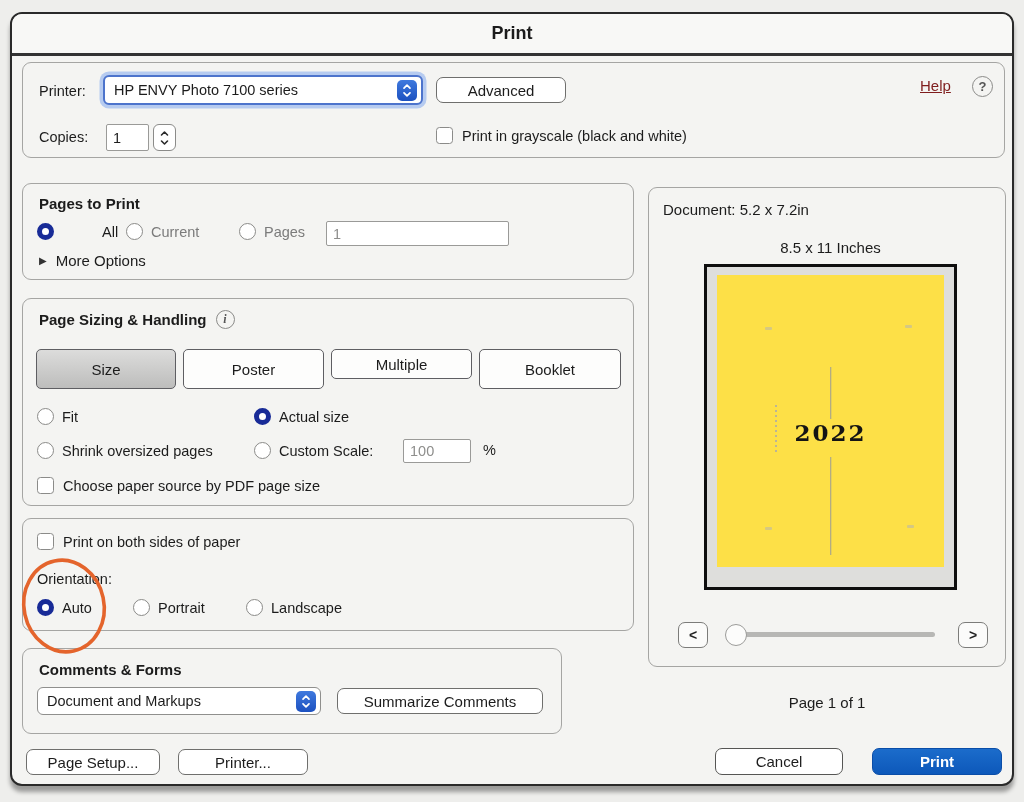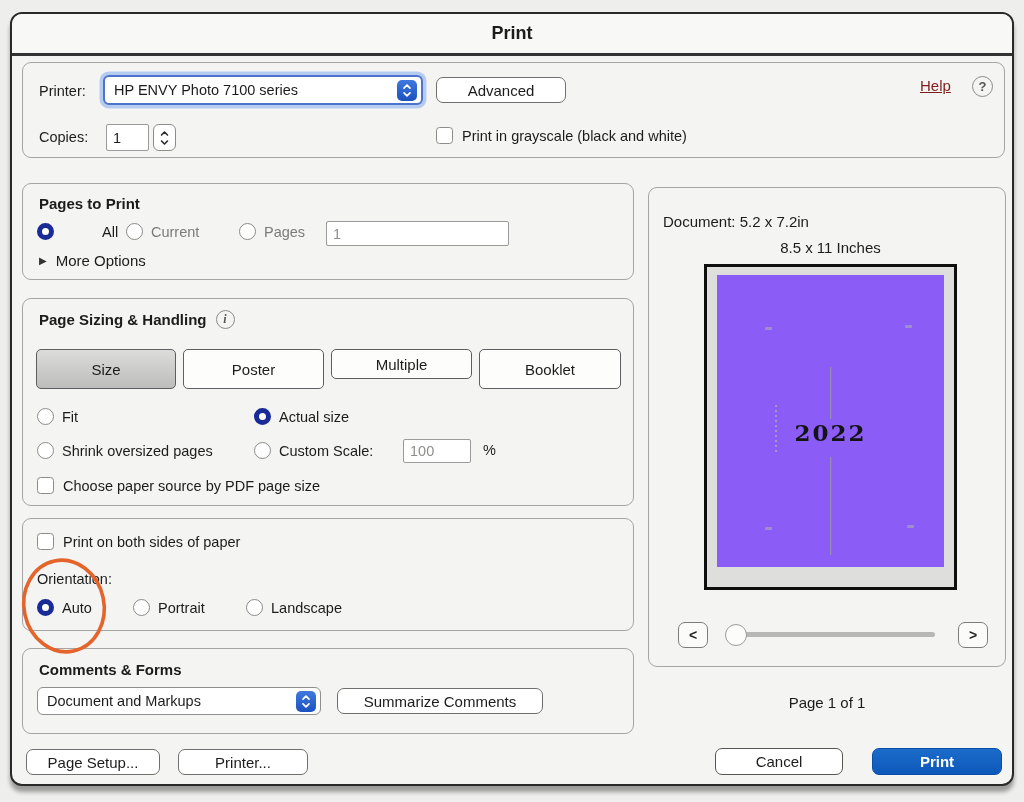--- a/index.html
+++ b/index.html
@@ -96,21 +96,21 @@
     display:flex; align-items:center; justify-content:center; background:transparent;
   }
   .q-icon { width:21px; height:21px; font-size:13px; font-weight:bold; }
   .i-icon { width:19px; height:19px; font-size:12px; font-style:italic; font-family:"Liberation Serif",serif; font-weight:bold; }
   .tri { font-size:10px; color:#333; }
   
   .preview-page {
     position:absolute; background:#dededc; border:3px solid #0e0e0e;
   }
   .preview-inner {
-    position:absolute; left:10px; right:10px; top:8px; bottom:20px; background:#8b5cf6;
+    position:absolute; left:10px; right:10px; top:8px; bottom:20px; background:#fde047;
   }
   .vline { position:absolute; width:1.5px; background:#9a9a98; left:50%; transform:translateX(-50%); }
   .year {
     position:absolute; width:100%; text-align:center;
     font-family:"DejaVu Serif", serif; font-weight:bold;
     font-size:23px; letter-spacing:2px; color:#141414;
   }
   .side-scribble {
     position:absolute; width:2px;
     background:repeating-linear-gradient(#aaa 0 2px, transparent 2px 5px);
@@ -237,35 +237,35 @@
     <div class="radio-item" style="left:223px; top:80px;">
       <span class="radio"></span>
       <span class="lbl">Landscape</span>
     </div>
   </div>
 
   <svg class="annotation-svg" style="left:2px; top:540px;" width="102" height="106" viewBox="0 0 102 106">
     <ellipse cx="50" cy="52" rx="40" ry="46" fill="none" stroke="#e4642c" stroke-width="3.6" stroke-linecap="round" transform="rotate(-12 50 52)"></ellipse>
   </svg>
 
-  <div class="box" style="left:10px; top:634px; width:612px; height:86px;padding-left:32px;">
+  <div class="box" style="left:10px; top:634px; width:540px; height:86px;padding-left:32px;">
     <span class="box-title abs" style="left:16px; top:12px;">Comments &amp; Forms</span>
     <div class="dropdown" style="left:14px; top:38px; width:284px; height:28px;">
       <span class="dd-text">Document and Markups</span>
       <span class="dd-stepper">
         <svg width="10" height="15" viewBox="0 0 10 15">
             <path d="M2 5.2 L5 2.2 L8 5.2 M2 9.8 L5 12.8 L8 9.8" fill="none" stroke="#ffffff" stroke-width="1.7" stroke-linecap="round" stroke-linejoin="round"></path>
           </svg>
       </span>
     </div>
     <div class="btn abs" style="left:314px; top:39px; width:206px; height:26px;">Summarize Comments</div>
   </div>
 
   <div class="box" style="left:636px; top:173px; width:358px; height:480px;">
-    <span class="lbl abs" style="left:14px; top:13px; font-size:15px;margin-top:12px;">Document: 5.2 x 7.2in</span>
+    <span class="lbl abs" style="left:14px; top:13px; font-size:15px;">Document: 5.2 x 7.2in</span>
     <span class="lbl abs" style="left:55px; top:51px; width:253px; text-align:center; font-size:15px;">8.5 x 11 Inches</span>
 
     <div class="preview-page" style="left:55px; top:76px; width:253px; height:326px;">
       <div class="preview-inner">
         <div class="smudge" style="left:48px; top:52px;"></div>
         <div class="smudge" style="left:188px; top:50px;"></div>
         <div class="vline" style="top:92px; height:52px;"></div>
         <div class="side-scribble" style="left:58px; top:130px; height:48px;"></div>
         <div class="year" style="top:144px;">2022</div>
         <div class="vline" style="top:182px; height:98px;"></div>

